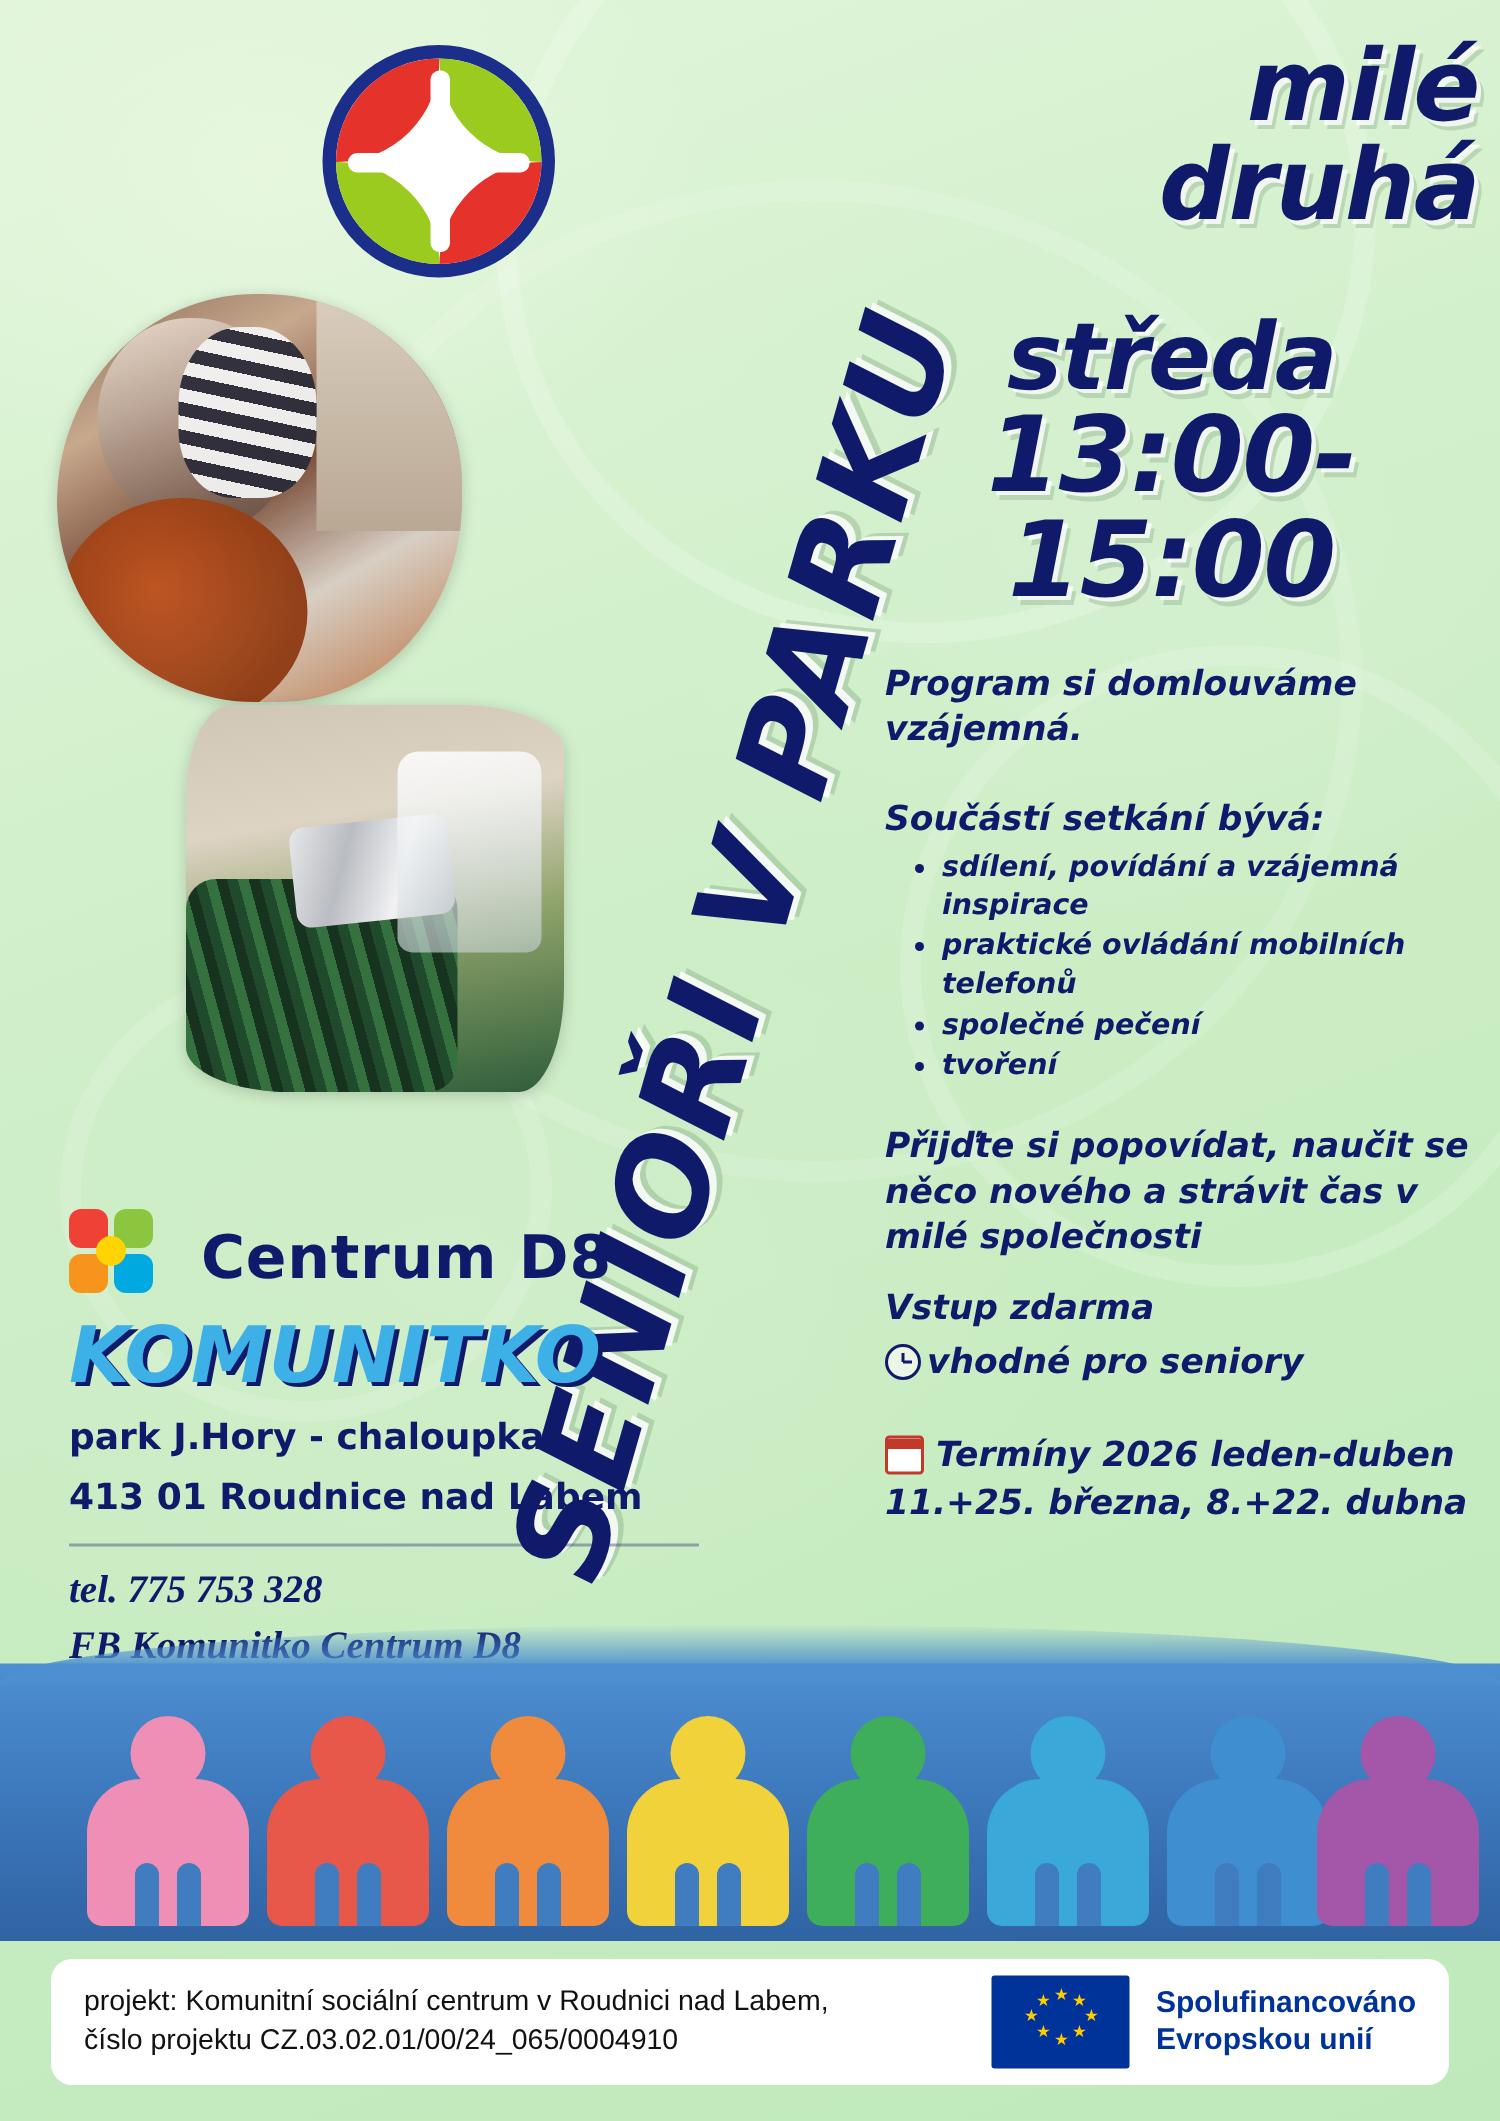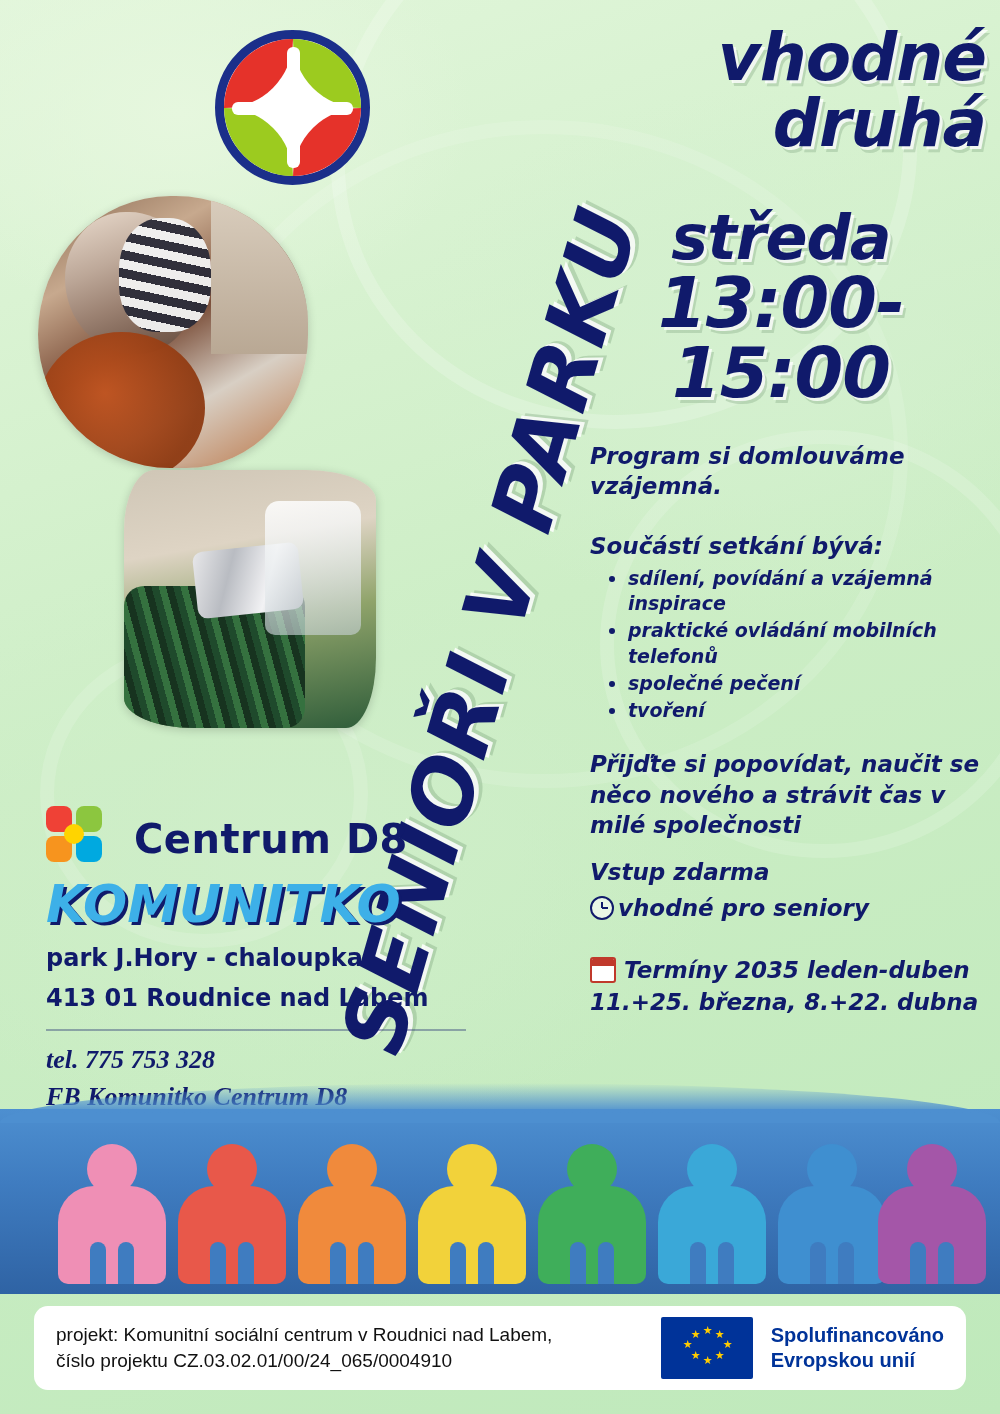--- a/index.html
+++ b/index.html
@@ -228,21 +228,21 @@
   </div>
   <div class="photo photo2">
     <div class="foil"></div>
   </div>
 
   <div class="vtitle">
     <span>SENIOŘI V PARKU</span>
   </div>
 
   <div class="rcol">
-    <div class="bigline kazda">vhodné</div>
+    <div class="bigline kazda">milé</div>
     <div class="bigline druha">druhá</div>
     <div class="bigline streda">středa</div>
     <div class="bigline hours">13:00-</div>
     <div class="bigline hours">15:00</div>
 
     <div class="body-txt p1">Program si domlouváme vzájemná.</div>
     <div class="body-txt p2">Součástí setkání bývá:</div>
     <ul class="bullets">
       <li>sdílení, povídání a vzájemná inspirace</li>
       <li>praktické ovládání mobilních telefonů</li>
@@ -254,21 +254,21 @@
     <div class="body-txt p5">
       <span class="clock-ico"></span>
       <span>vhodné pro seniory</span>
     </div>
 
     <div class="body-txt terms-head">
       <span class="cal-ico">
         <span class="top"></span>
           <span class="num">17</span>
       </span>
-      <span>Termíny  2035 leden-duben</span>
+      <span>Termíny  2026 leden-duben</span>
     </div>
     <div class="body-txt terms-l">11.+25. března, 8.+22. dubna</div>
   </div>
 
   <div class="lblock">
     <div class="brand-row">
       <div class="brand-mark">
         <span class="bm a"></span>
           <span class="bm b"></span>
           <span class="bm c"></span>

